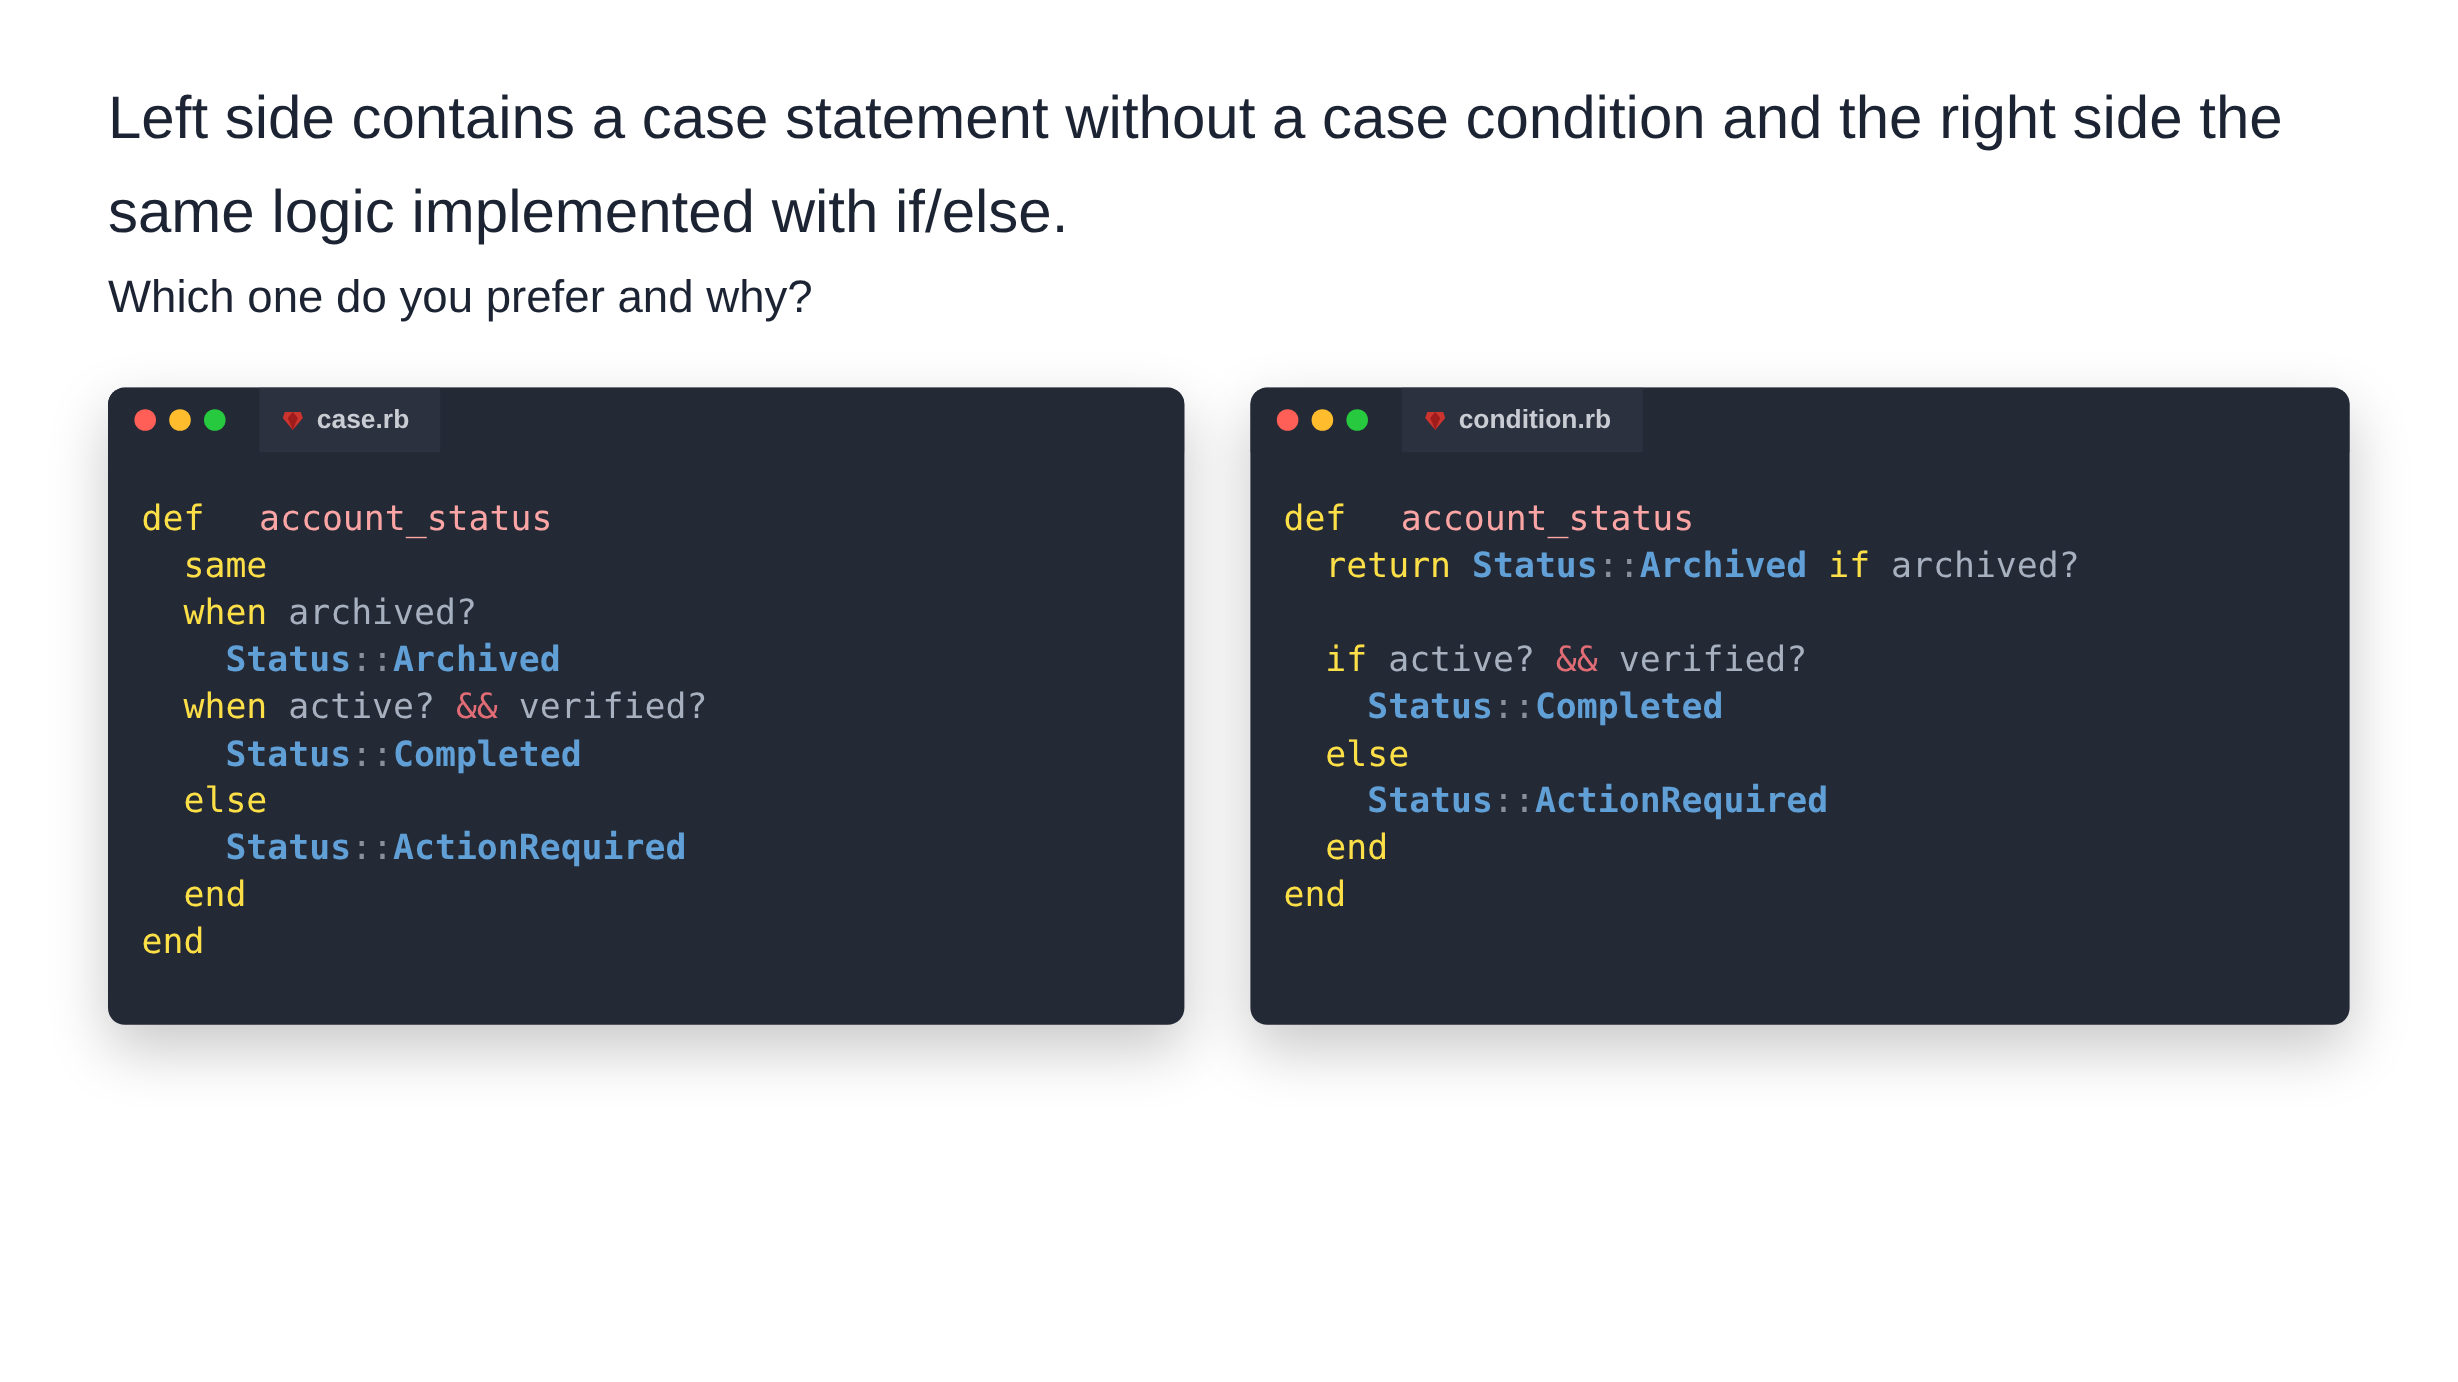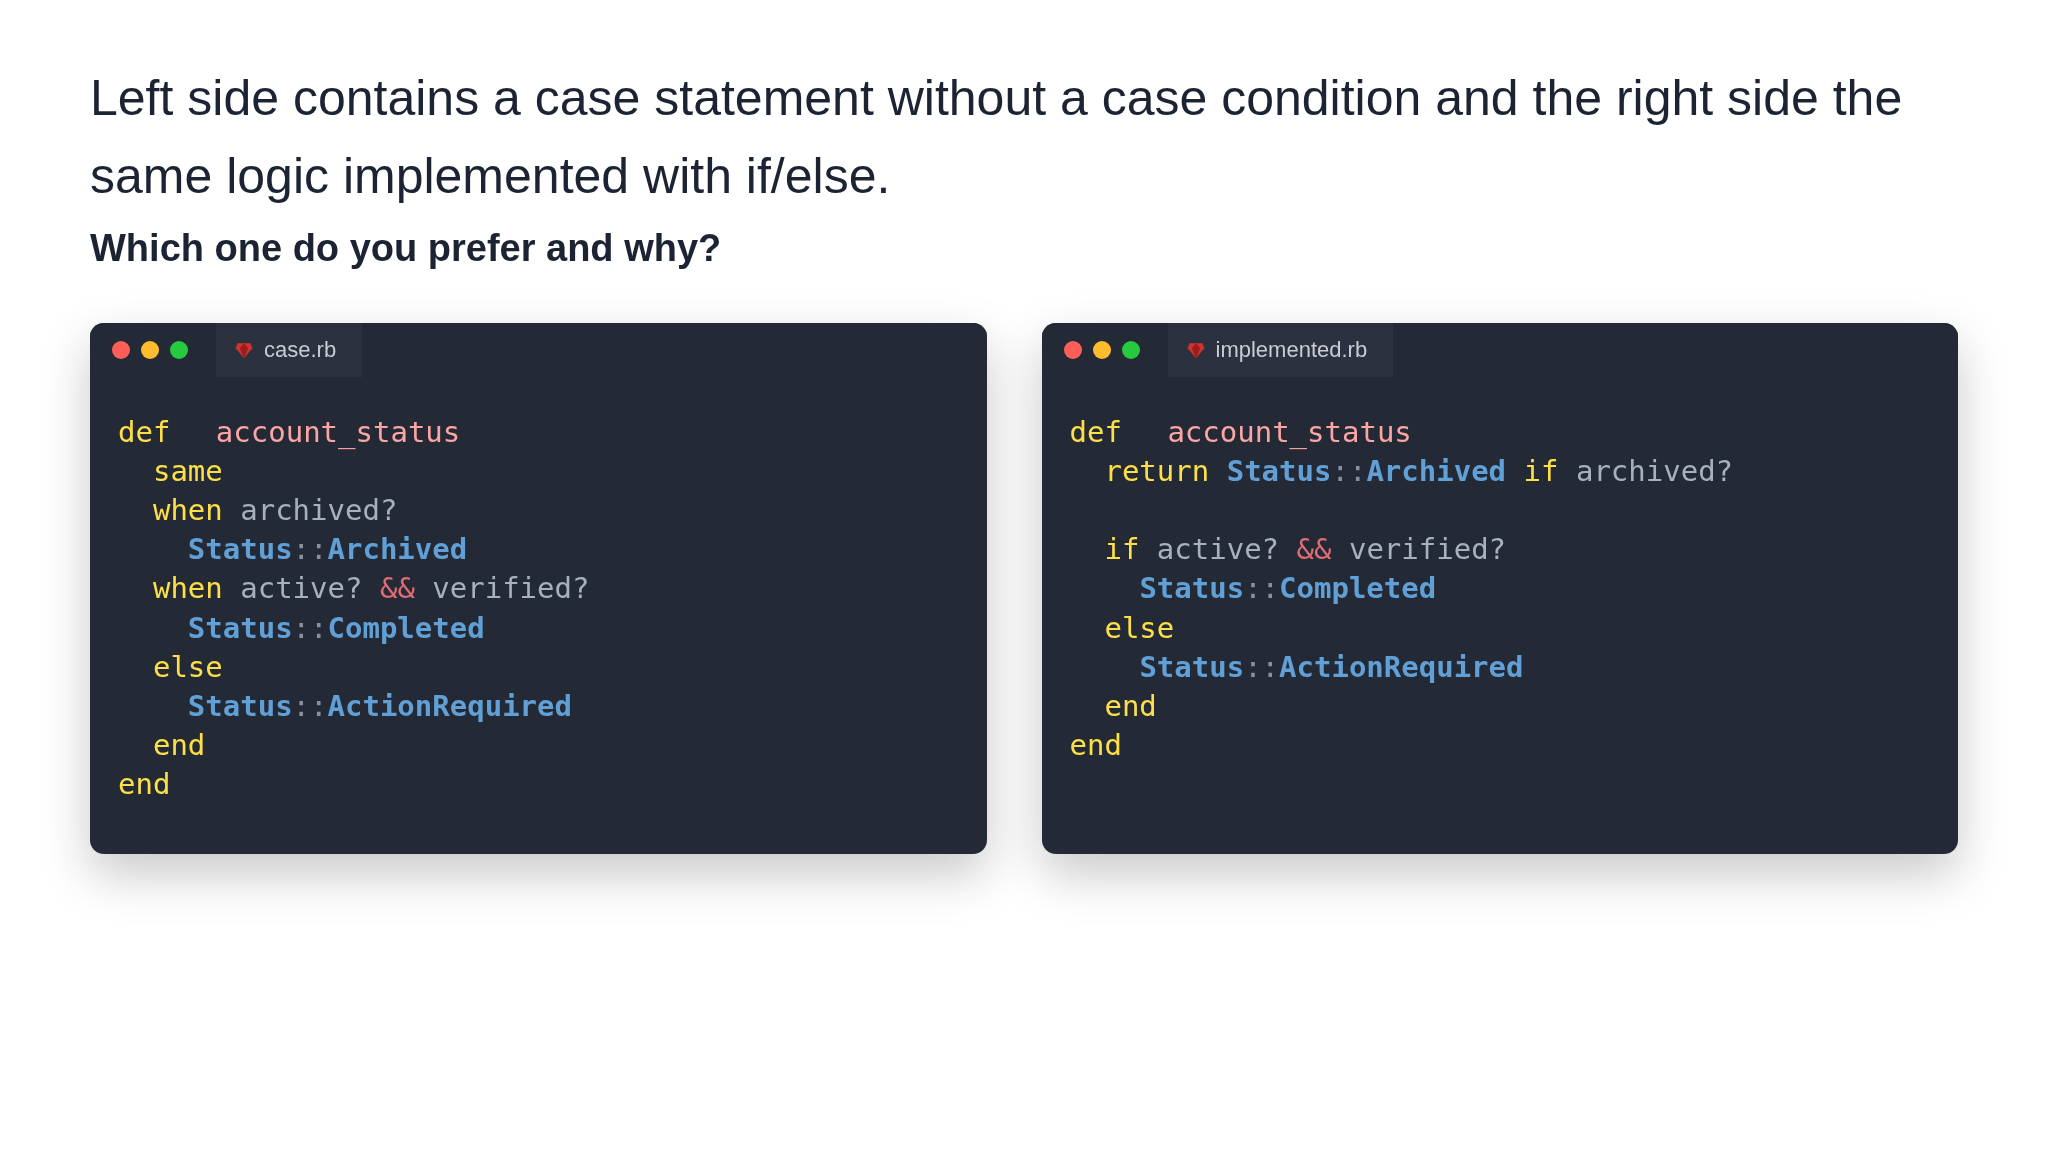--- a/index.html
+++ b/index.html
@@ -14,21 +14,21 @@
     font-size: 50px;
     line-height: 1.55;
     color: #1c2433;
     font-weight: 400;
     margin-bottom: 4px;
   }
   .heading-bold {
     font-size: 38px;
     line-height: 1.55;
     color: #1c2433;
-    font-weight: 700;
+    font-weight: 400;
     margin-bottom: 45px;
   }
   .panels {
     display: flex;
     gap: 55px;
   }
   .code-window {
     background: #242936;
     border-radius: 14px;
     box-shadow: 0 20px 50px rgba(0,0,0,0.22);
@@ -50,21 +50,21 @@
   .dot.green { background: #27c93f; }
   .tab {
     display: flex;
     align-items: center;
     gap: 10px;
     height: 54px;
     background: #2b313f;
     padding: 0 26px 0 18px;
     color: #c9ccd3;
     font-size: 22px;
-    font-weight: 400;
+    font-weight: 700;
   }
   .ruby-icon {
     width: 20px; height: 20px;
     display: inline-flex; align-items: center; justify-content: center;
   }
   .code-body {
     padding: 36px 28px 50px 28px;
     font-family: "SF Mono", ui-monospace, Menlo, Consolas, monospace;
     font-size: 29px;
     line-height: 1.35;
@@ -122,21 +122,21 @@
         <div class="dot yellow"></div>
         <div class="dot green"></div>
       </div>
       <div class="tab">
         <span class="ruby-icon">
           <svg viewBox="0 0 24 24" width="20" height="20">
               <path fill="#cc342d" d="M4 4 L20 4 L22 10 L12 22 L2 10 Z"></path>
               <path fill="#9e1c1c" d="M12 4 L17 10 L12 22 L7 10 Z"></path>
             </svg>
         </span>
-        <span>implemented.rb</span>
+        <span>condition.rb</span>
       </div>
     </div>
 <div class="code-body"><span class="kw-red">def</span> <span class="name">account_status</span>
   <span class="kw-red">return</span> <span class="const">Status</span><span class="colon">::</span><span class="const">Archived</span> <span class="kw-red">if</span> <span class="ident">archived?</span>
 
   <span class="kw-red">if</span> <span class="ident">active?</span> <span class="op">&amp;&amp;</span> <span class="ident">verified?</span>
     <span class="const">Status</span><span class="colon">::</span><span class="const">Completed</span>
   <span class="kw-red">else</span>
     <span class="const">Status</span><span class="colon">::</span><span class="const">ActionRequired</span>
   <span class="kw-red">end</span>

